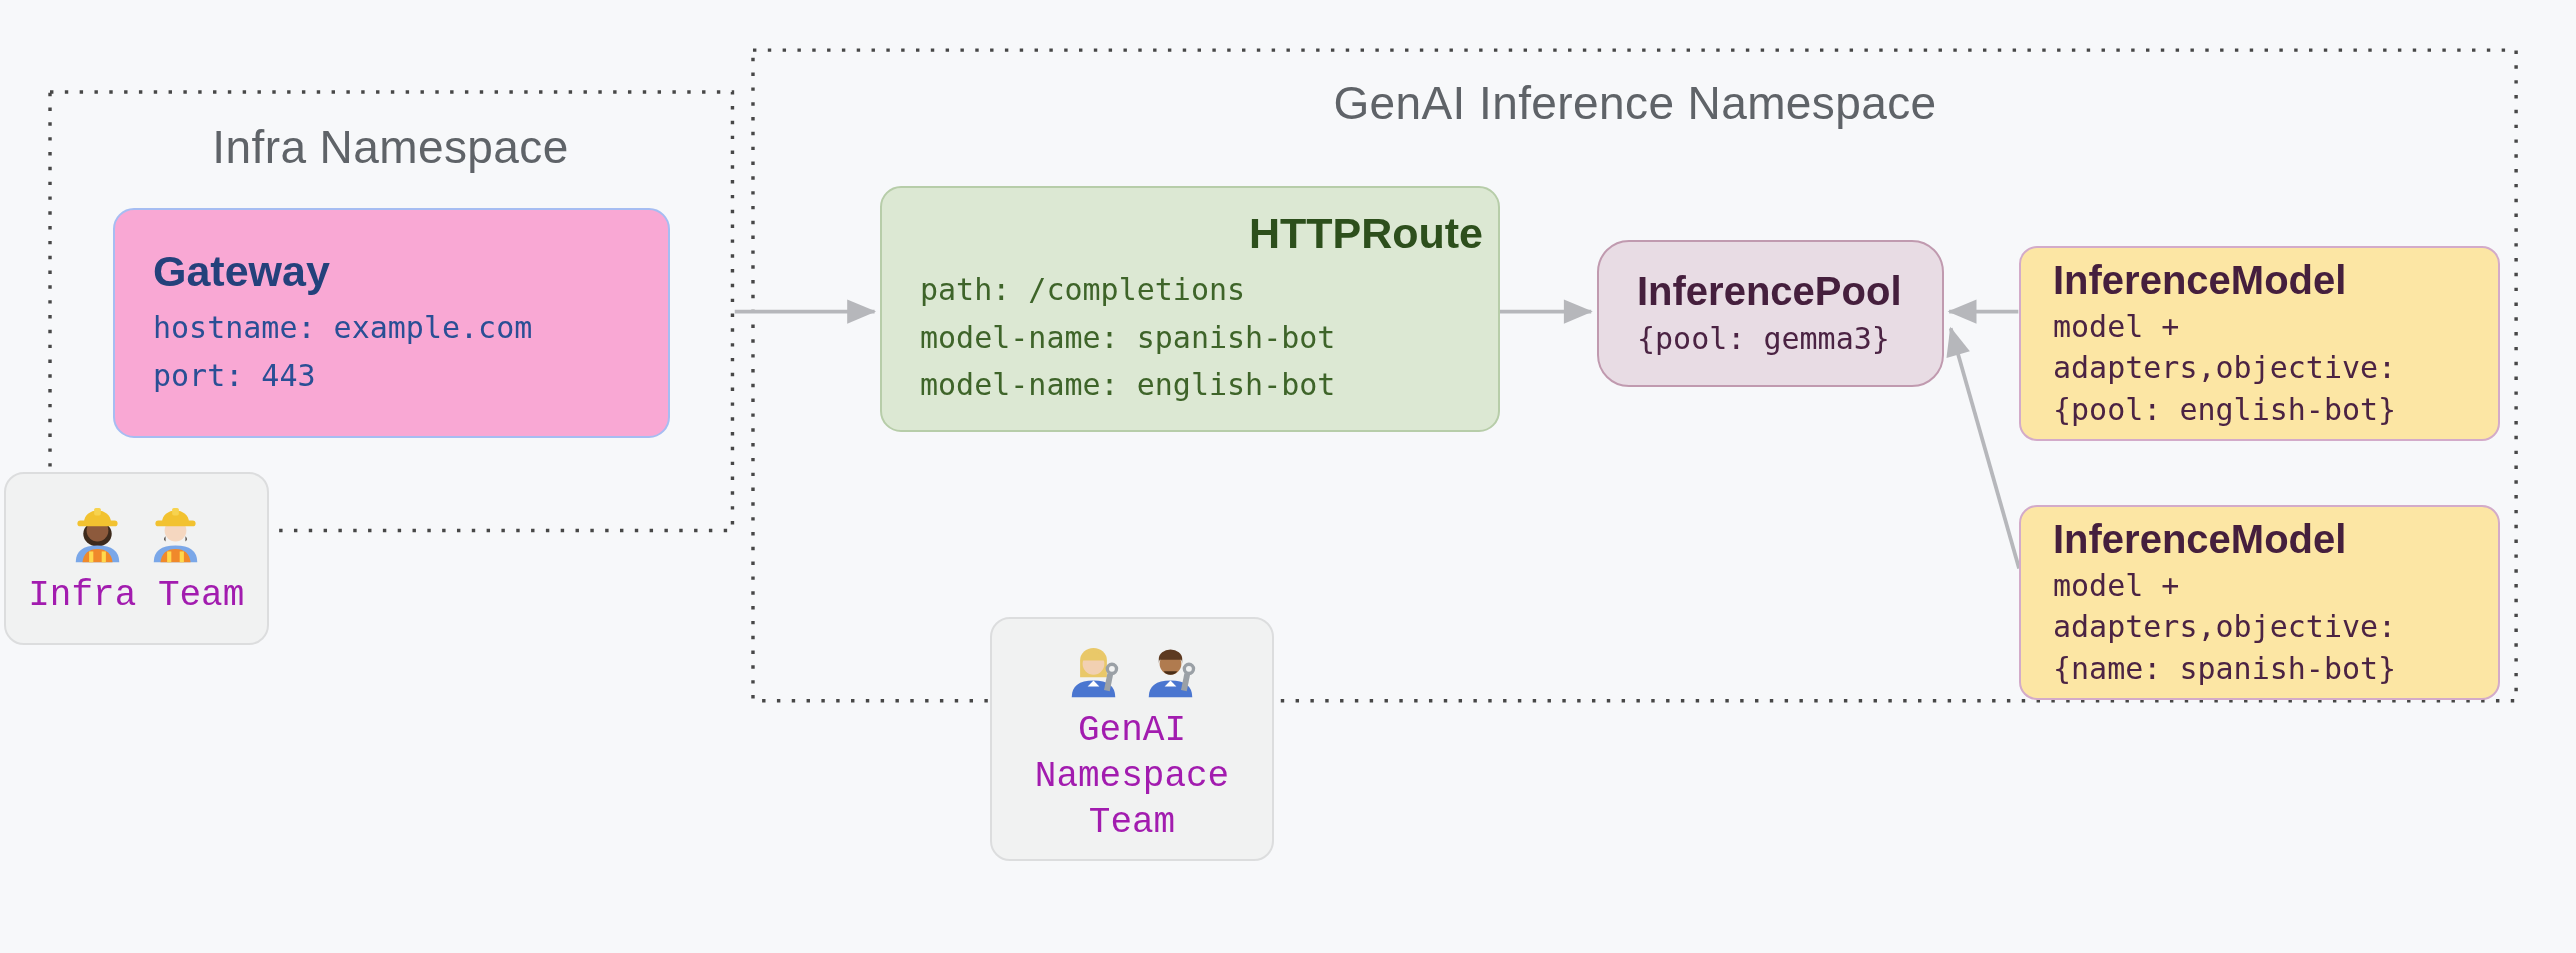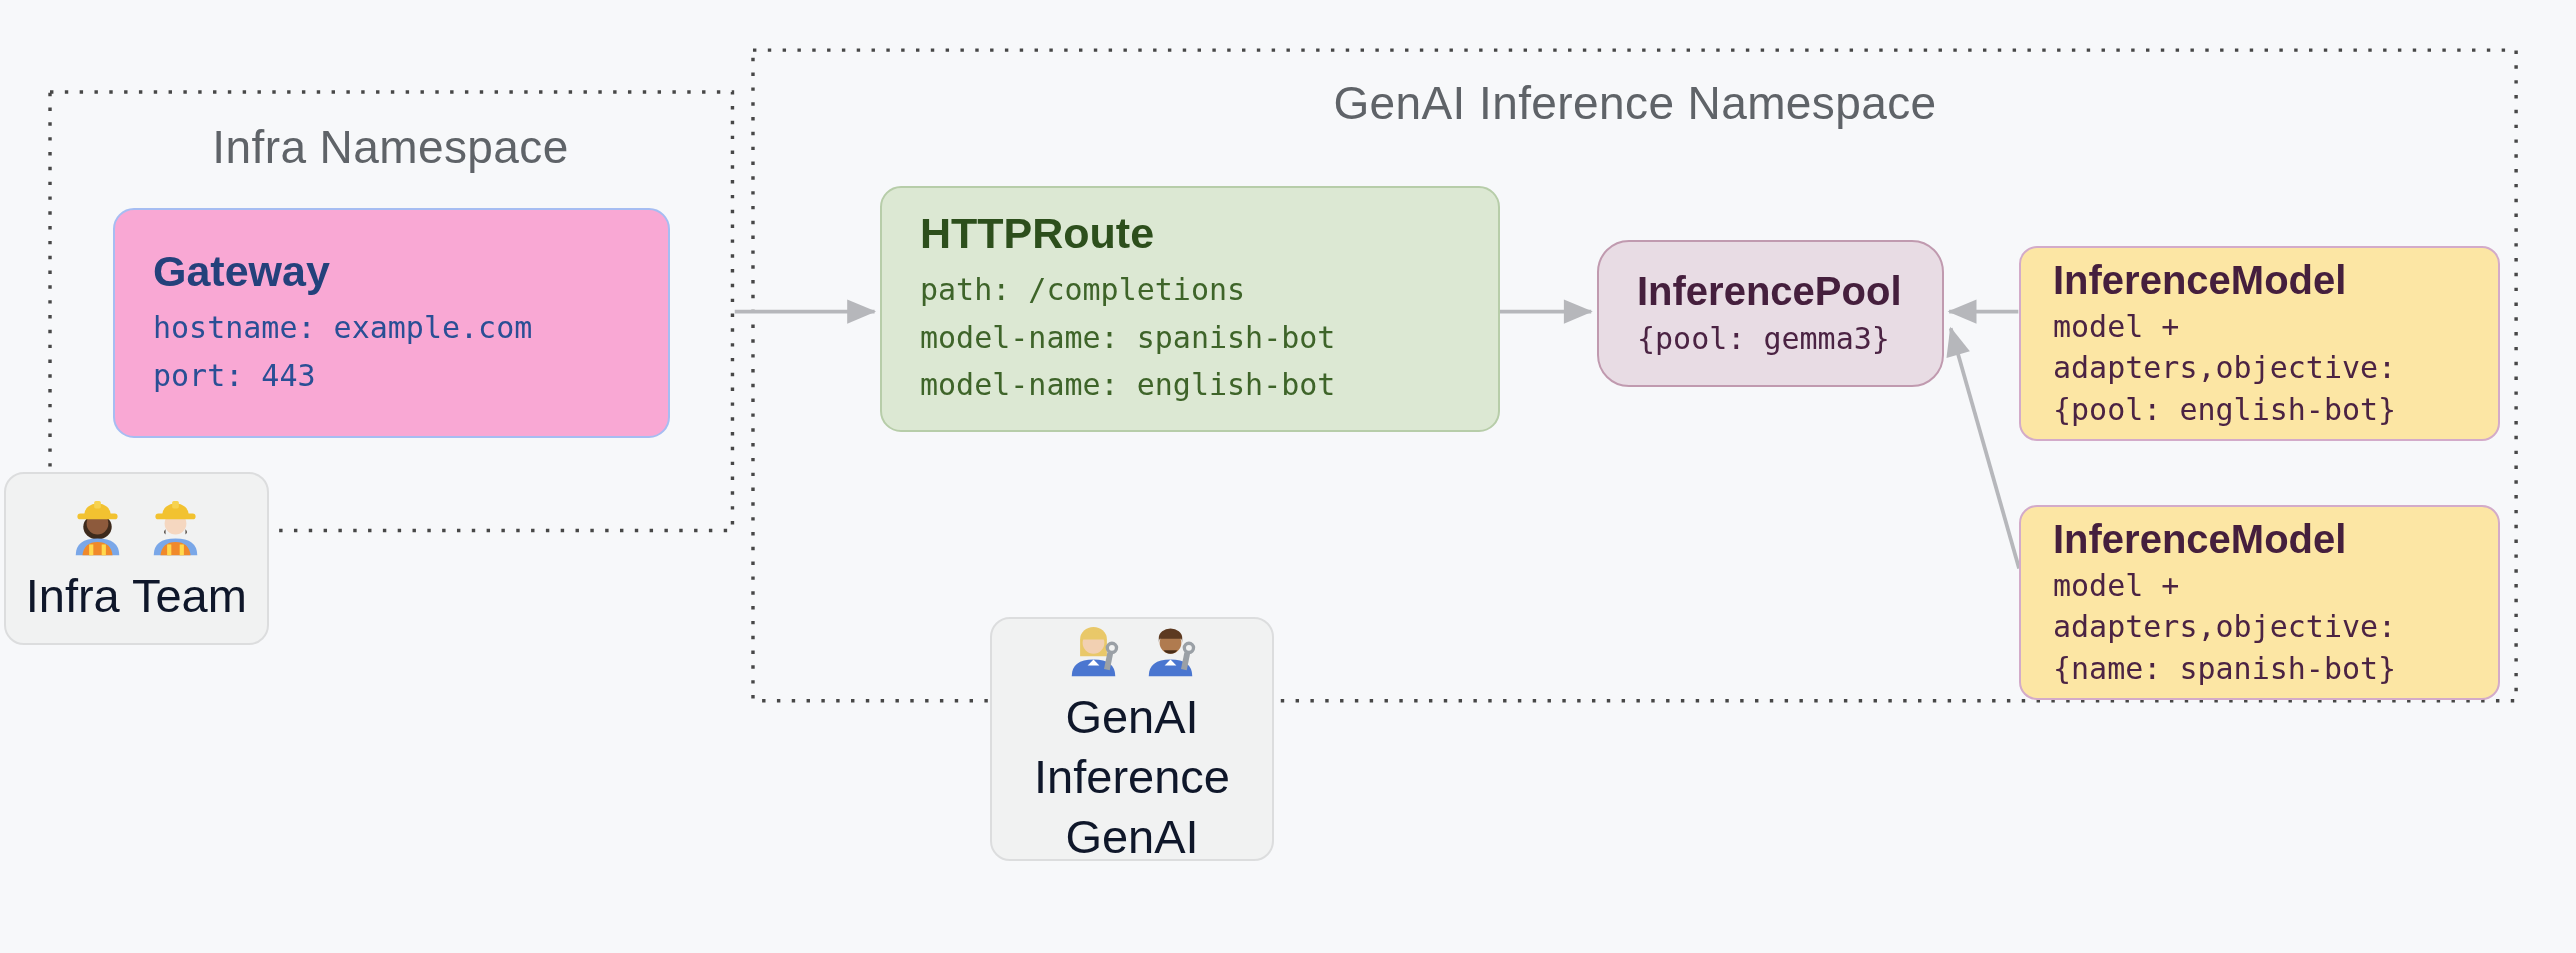--- a/index.html
+++ b/index.html
@@ -61,21 +61,21 @@
     left: 113px; top: 208px; width: 557px; height: 230px;
     background: #f9a8d4; border: 2.3px solid #a6bdf2;
   }
   .node-gateway .node-title { color: #24417b; }
   .node-gateway .node-line  { color: #2a4f95; }
 
   .node-httproute {
     left: 880px; top: 186px; width: 620px; height: 246px;
     background: #dce8d3; border: 2.3px solid #b7cda9;
   }
-  .node-httproute .node-title { color: #2d4f1c; }
+  .node-httproute .node-title { color: #2d4f1c; text-align: right; }
   .node-httproute .node-line  { color: #3e6429; }
 
   .node-pool {
     left: 1597px; top: 240px; width: 347px; height: 147px;
     background: #e8dce4; border: 2.3px solid #c09aaf;
     border-radius: 32px;
   }
   .node-pool .node-title { font-size: 40px; color: #451f3d; margin-bottom: 4.6px; }
   .node-pool .node-line  { color: #4b2343; }
 
@@ -105,24 +105,25 @@
   }
   .team-infra { left: 3.8px;    top: 472px; width: 265px; height: 173px; }
   .team-genai { left: 990px; top: 617px; width: 284px; height: 244px; }
   .team-icons {
     display: flex;
     gap: 10.6px;
     align-items: flex-end;
   }
   .team-label {
     margin-top: 6px;
-    font-size: 47px;
-    color: #0f172a;
+    font-size: 36px;
+    color: #a21caf;
     text-align: center;
     line-height: 1.28;
+    font-family: Liberation Mono, monospace;
   }
   .team-genai .team-label { width: 228px; }
 </style>
 </head>
 <body>
 
 <div class="canvas">
 
   <svg class="overlay" viewBox="0 0 3388 1254" width="2576" height="953">
     <defs>
@@ -226,17 +227,17 @@
           <path d="M26,38 a14,12 0 0 1 28,0 l0,-6 a14,11 0 0 0 -28,0 z" fill="#5d3a21"></path>
           <path d="M27,33 a13,10 0 0 1 26,0 z" fill="#5d3a21"></path>
           <path d="M32,47 h16 q-2,4 -8,4 q-6,0 -8,-4 z" fill="#4a2e18"></path>
           <path d="M14,78 q0,-20 26,-20 q26,0 26,20 z" fill="#4a76d0"></path>
           <path d="M40,58 l-7,7 h14 z" fill="#ffffff"></path>
           <circle cx="62" cy="44" r="5.5" fill="none" stroke="#9aa0a6" stroke-width="4"></circle>
           <line x1="60" y1="50" x2="56" y2="70" stroke="#9aa0a6" stroke-width="7"></line>
         </svg>
       </span>
     </div>
-    <div class="team-label">GenAI Inference GenAI</div>
+    <div class="team-label">GenAI Namespace Team</div>
   </div>
 
 </div>
 
 
 </body></html>

